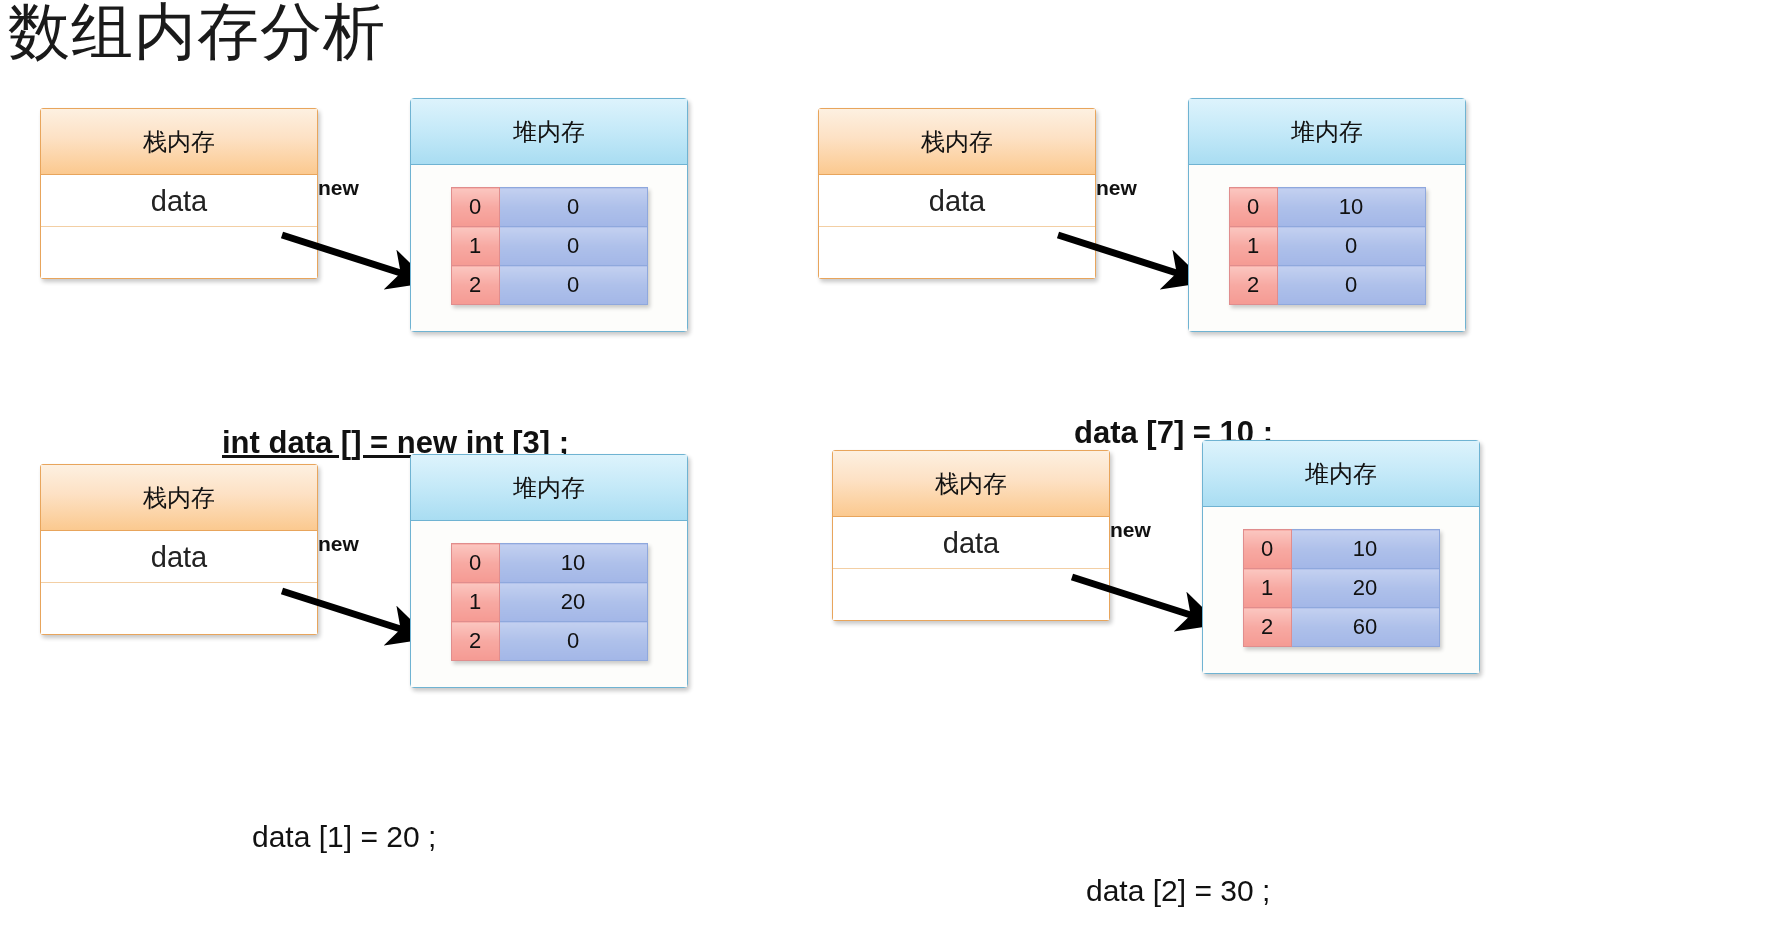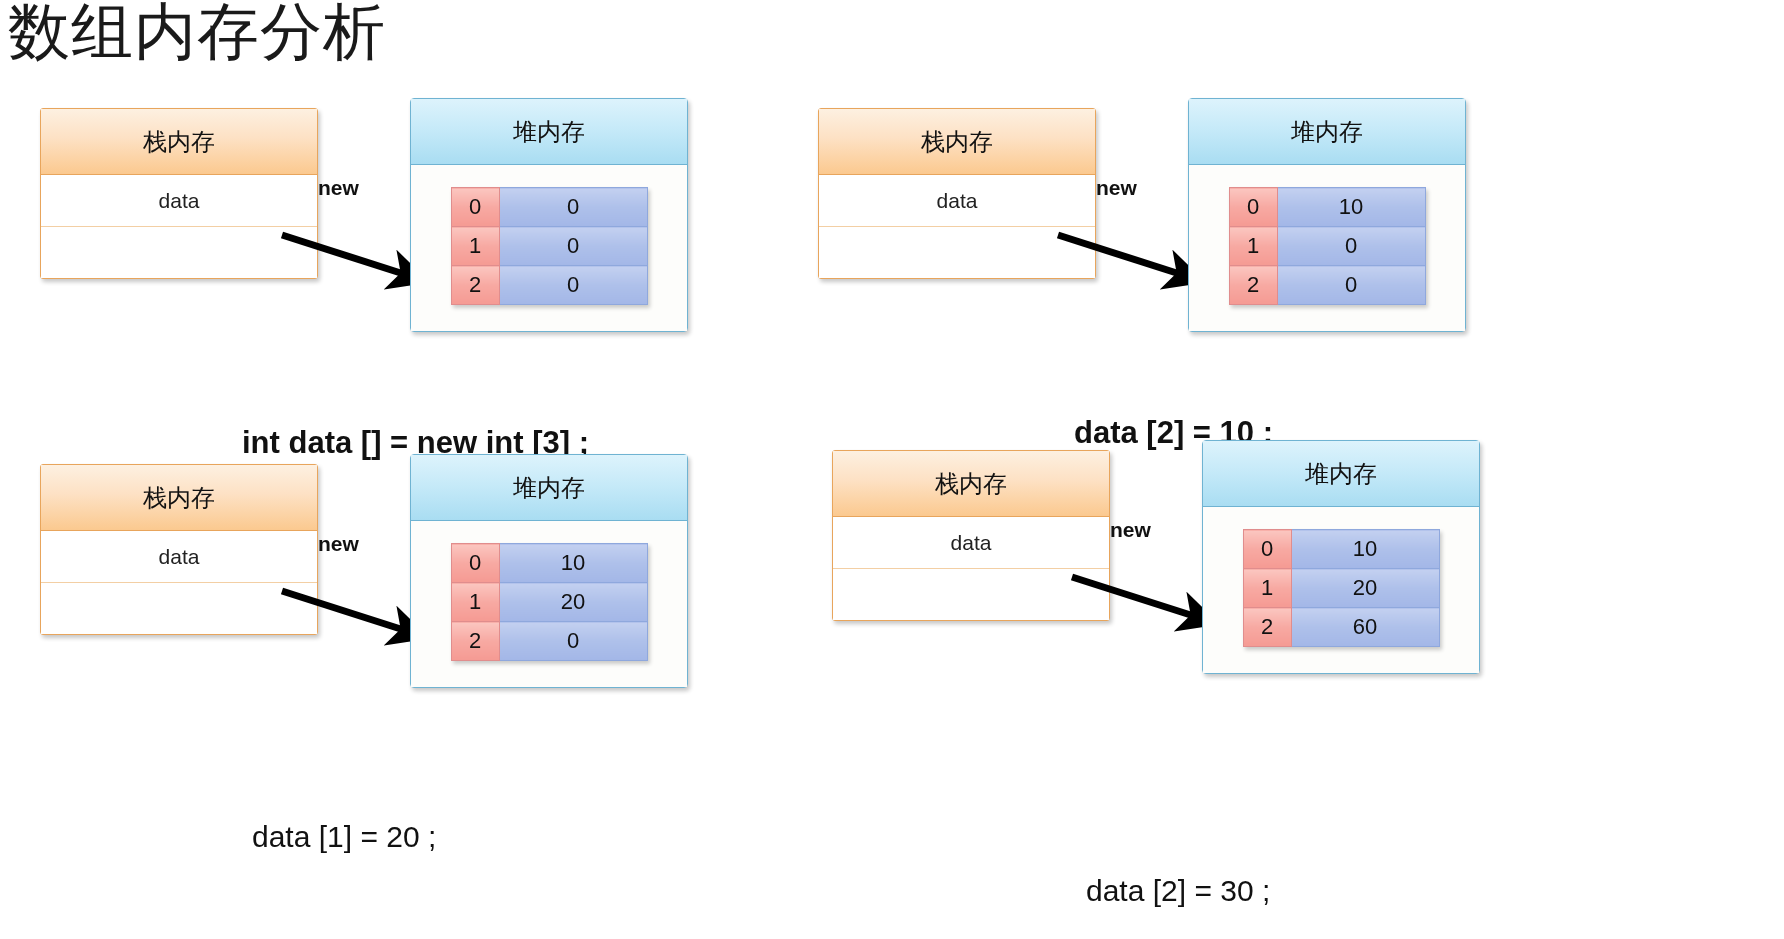--- a/index.html
+++ b/index.html
@@ -52,21 +52,21 @@
     color: #111;
     font-family: "DejaVu Sans", "Liberation Sans", sans-serif;
     background: linear-gradient(to bottom, #fdf0e1 0%, #fde1c4 45%, #fbc98f 100%);
     border-bottom: 1px solid #e8a55c;
     box-sizing: border-box;
   }
   .stack-row {
     height: 52px;
     line-height: 52px;
     text-align: center;
-    font-size: 21px;
+    font-size: 29px;
     color: #222;
     background: #ffffff;
     border-bottom: 1px solid #f3cfa4;
     box-sizing: border-box;
   }
   .stack-row.last {
     border-bottom: none;
     height: 51px;
   }
 
@@ -186,21 +186,21 @@
         </tr>
         <tr>
           <td class="idx-cell">2</td>
           <td class="val-cell">0</td>
         </tr>
       </tbody>
         </table>
     </div>
   </div>
 
-  <div class="caption bold" style="left:242px; top:425px;">int data [] = new int [3] ;</div>
+  <div class="caption bold" style="left:222px; top:425px;text-decoration:underline;">int data [] = new int [3] ;</div>
 </div>
 
 <div class="panel">
 
   <div class="stack-box" style="left:818px; top:108px;">
     <div class="stack-header">栈内存</div>
     <div class="stack-row">data</div>
     <div class="stack-row last"></div>
   </div>
 
@@ -229,21 +229,21 @@
         </tr>
         <tr>
           <td class="idx-cell">2</td>
           <td class="val-cell">0</td>
         </tr>
       </tbody>
         </table>
     </div>
   </div>
 
-  <div class="caption bold" style="left:1074px; top:415px;">data [2] = 10 ;</div>
+  <div class="caption bold" style="left:1074px; top:415px;">data [7] = 10 ;</div>
 </div>
 
 <div class="panel">
 
   <div class="stack-box" style="left:40px; top:464px;">
     <div class="stack-header">栈内存</div>
     <div class="stack-row">data</div>
     <div class="stack-row last"></div>
   </div>
 

